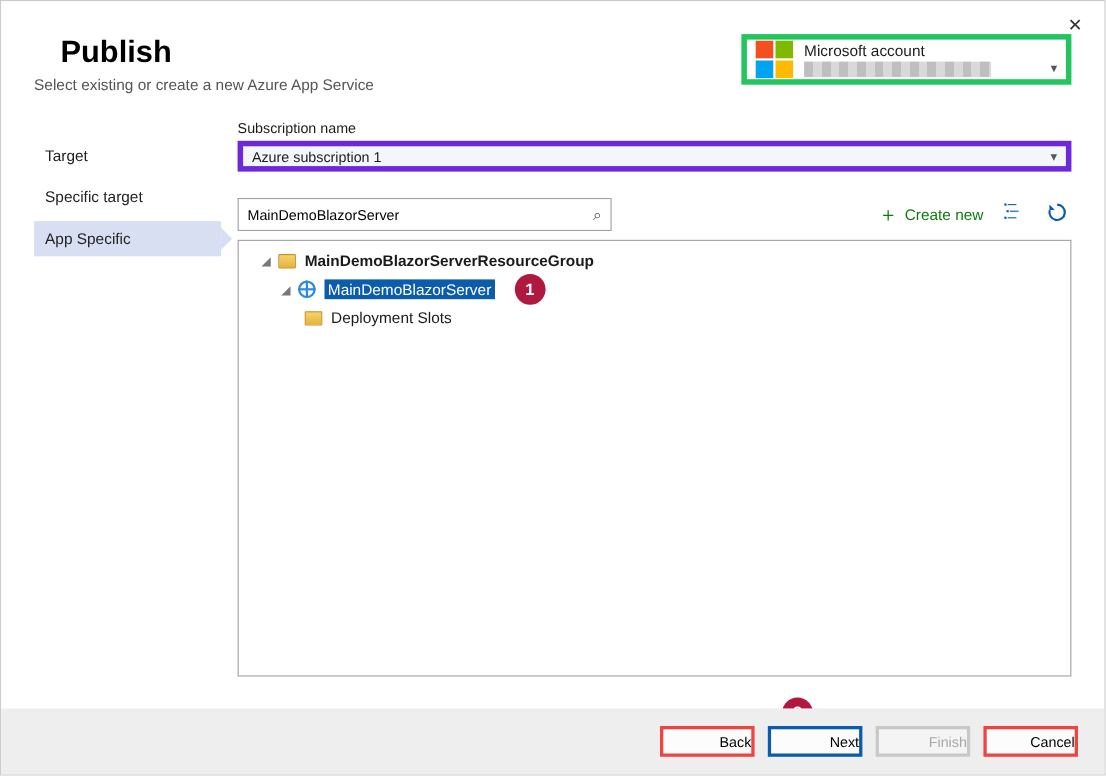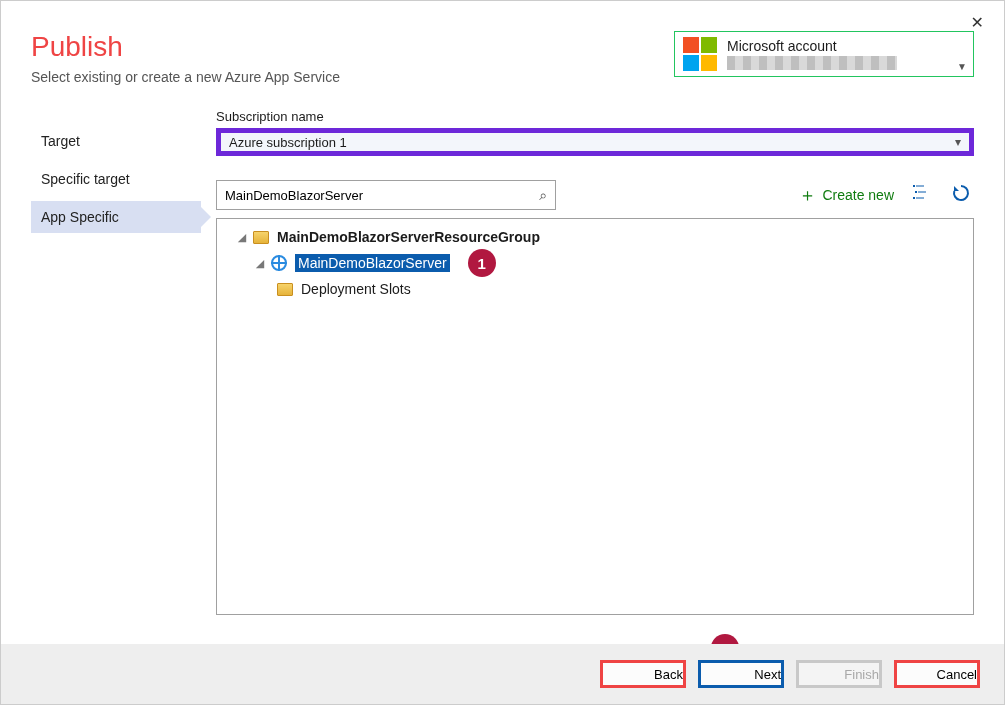--- a/index.html
+++ b/index.html
@@ -23,30 +23,31 @@
       padding: 4px 8px;
     }
     .header {
       padding: 30px 30px 10px 30px;
       display: flex;
       justify-content: space-between;
       align-items: flex-start;
     }
     .header-left h1 {
       font-size: 28px;
-      font-weight: 400;
-      color: #ef4444;
+      font-weight: 700;
+      color: #000000;
       margin-bottom: 6px;
+      margin-left: 24px;
     }
     .header-left .subtitle {
       font-size: 14px;
       color: #555;
     }
     .account-box {
-      border: 1px solid #22c55e;
+      border: 5px solid #22c55e;
       width: 300px;
       height: 46px;
       display: flex;
       align-items: center;
       padding: 4px 8px;
       gap: 10px;
       position: relative;
     }
     .ms-logo {
       width: 34px; height: 34px;

